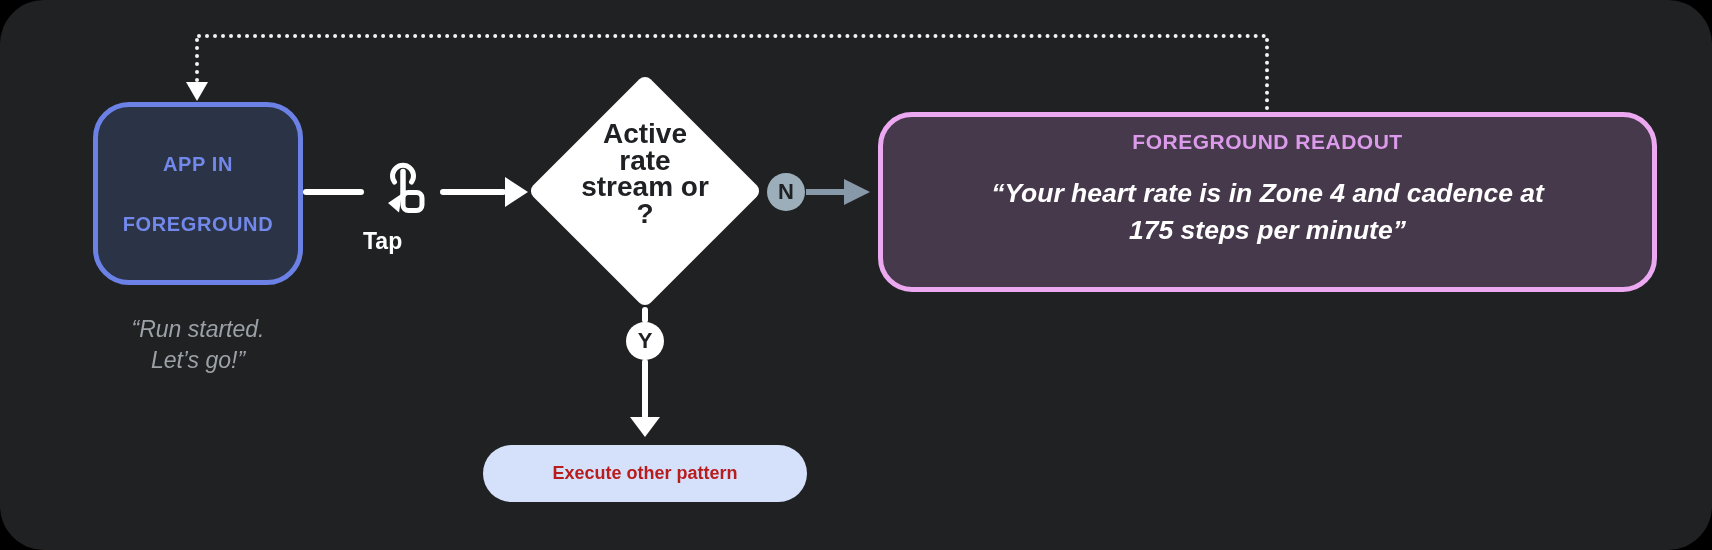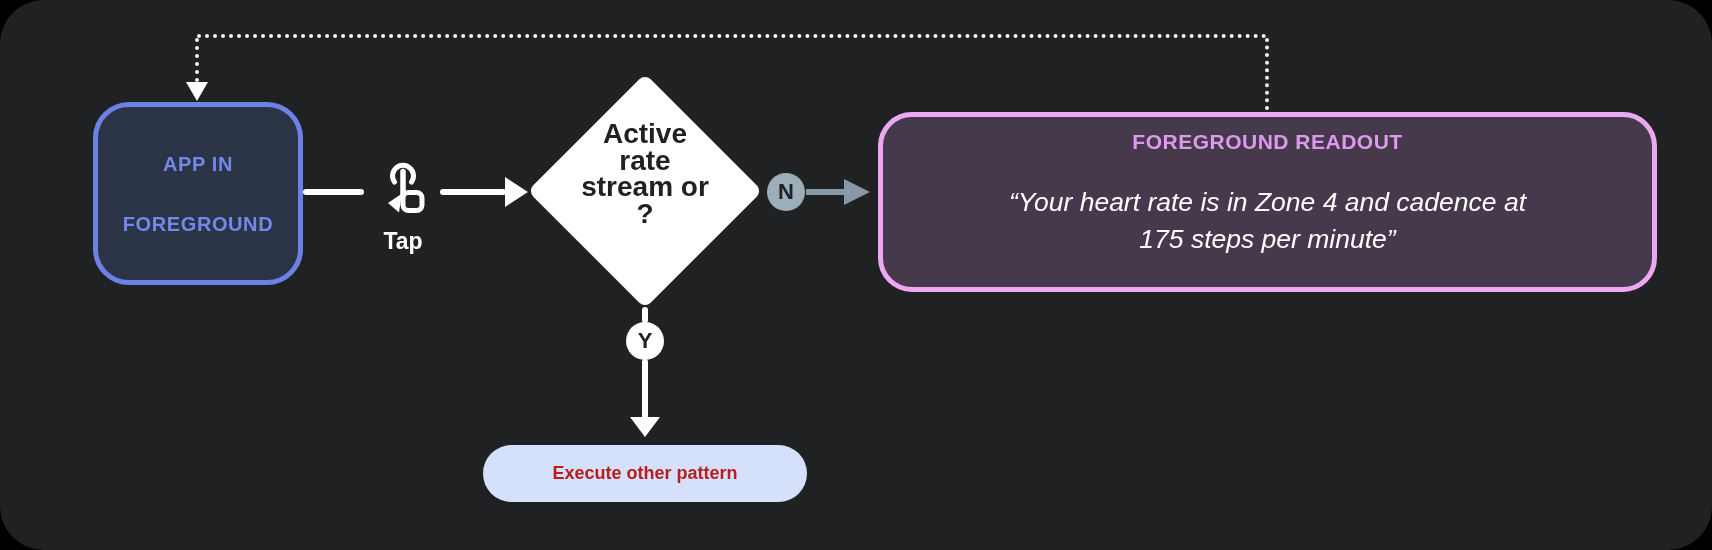--- a/index.html
+++ b/index.html
@@ -26,21 +26,21 @@
     font-style:italic;font-size:23px;line-height:31px;}
 
   
   .seg{background:#fff;border-radius:3px;}
   .seg1{left:303px;top:189px;width:61px;height:6px;}
   .seg2{left:440px;top:189px;width:66px;height:6px;}
   .head-right{left:505px;top:177px;width:0;height:0;
     border-top:15px solid transparent;border-bottom:15px solid transparent;border-left:23px solid #fff;}
 
   .tap-icon{left:379px;top:161px;width:48px;height:58px;}
-  .tap-label{left:363px;top:228px;width:80px;text-align:center;color:#fff;font-weight:bold;font-size:23px;}
+  .tap-label{left:363px;top:228px;width:80px;text-align:left;color:#fff;font-weight:bold;font-size:23px;}
 
   
   .diamond{left:562px;top:108px;width:166px;height:166px;background:#fff;border-radius:8px;transform:rotate(45deg);}
   .diamond-text{left:545px;top:121px;width:200px;text-align:center;color:#202124;
     font-weight:bold;font-size:28px;line-height:26.5px;}
 
   
   .badge{width:38px;height:38px;border-radius:50%;display:flex;align-items:center;justify-content:center;
     font-weight:bold;font-size:22px;color:#202124;}
   .badge-n{left:767px;top:173px;background:#9DAEBB;}
@@ -48,21 +48,21 @@
 
   
   .slate-shaft{left:806px;top:189px;width:42px;height:6px;background:#8799A9;}
   .slate-head{left:844px;top:179px;width:0;height:0;
     border-top:13px solid transparent;border-bottom:13px solid transparent;border-left:26px solid #8799A9;}
 
   
   .readout{left:878px;top:112px;width:779px;height:180px;box-sizing:border-box;
     background:#47394C;border:5px solid #ECA9F2;border-radius:34px;text-align:center;}
   .readout-title{margin-top:13px;color:#DC9BEA;font-weight:bold;font-size:21px;letter-spacing:.5px;}
-  .readout-quote{margin-top:30px;color:#fff;font-weight:normal;font-style:italic;font-size:26.5px;line-height:37px;}
+  .readout-quote{margin-top:21px;color:#fff;font-weight:bold;font-style:italic;font-size:26.5px;line-height:37px;}
 
   
   .stub-down{left:642px;top:307px;width:6px;height:16px;}
   .shaft-down{left:642px;top:359px;width:6px;height:60px;}
   .head-down{left:630px;top:417px;width:0;height:0;
     border-left:15px solid transparent;border-right:15px solid transparent;border-top:20px solid #fff;}
 
   
   .pill{left:483px;top:445px;width:324px;height:57px;background:#D5E1FB;border-radius:29px;
     display:flex;align-items:center;justify-content:center;color:#b91c1c;font-weight:bold;font-size:18px;}
@@ -74,20 +74,24 @@
   <div class="card">
 
     <div class="abs dot-h"></div>
     <div class="abs dot-v-left"></div>
     <div class="abs dot-v-right"></div>
     <div class="abs loop-head"></div>
 
     <div class="abs app-node">
       <div class="ln">APP IN</div>
       <div class="ln">FOREGROUND</div>
+    </div>
+    <div class="abs app-caption">
+      <div>“Run started.</div>
+      <div>Let’s go!”</div>
     </div>
 
     <div class="abs seg seg1"></div>
     <svg class="abs tap-icon" viewBox="0 0 48 58">
       <path d="M 15.5 21 A 10.5 10.5 0 1 1 32.5 21" fill="none" stroke="#fff" stroke-width="5" stroke-linecap="round"></path>
       <path d="M 24 10.5 L 24 34" fill="none" stroke="#fff" stroke-width="5.5" stroke-linecap="round"></path>
       <rect x="24" y="31.5" width="19" height="18" rx="5.5" fill="none" stroke="#fff" stroke-width="5"></rect>
       <path d="M 23 32.5 L 9 42 L 20 51.5 Z" fill="#fff"></path>
     </svg>
     <div class="abs tap-label">Tap</div>

